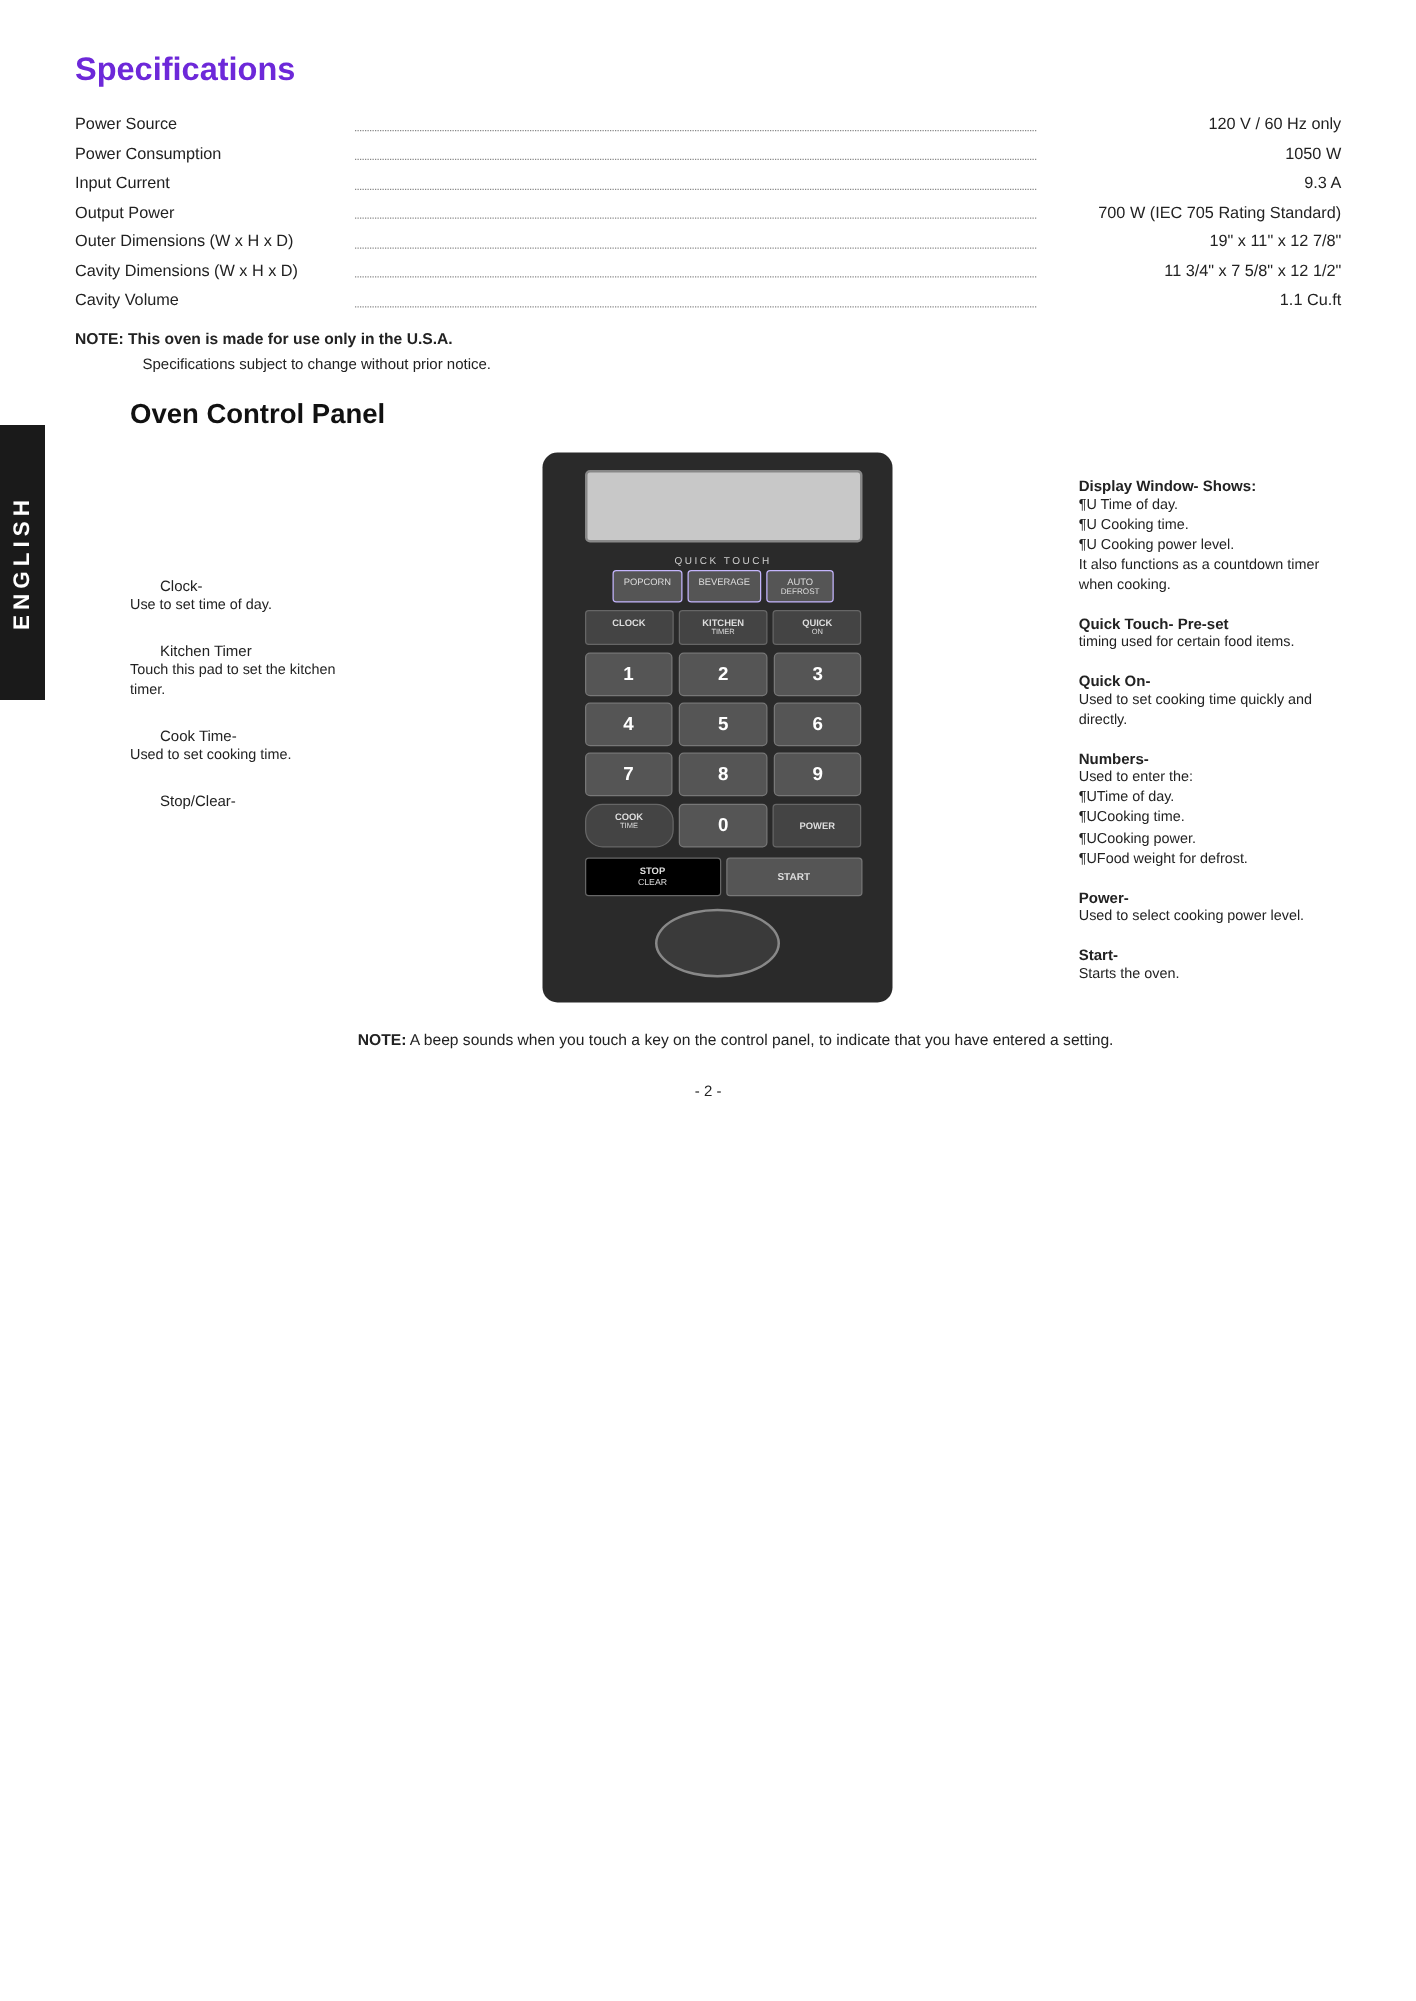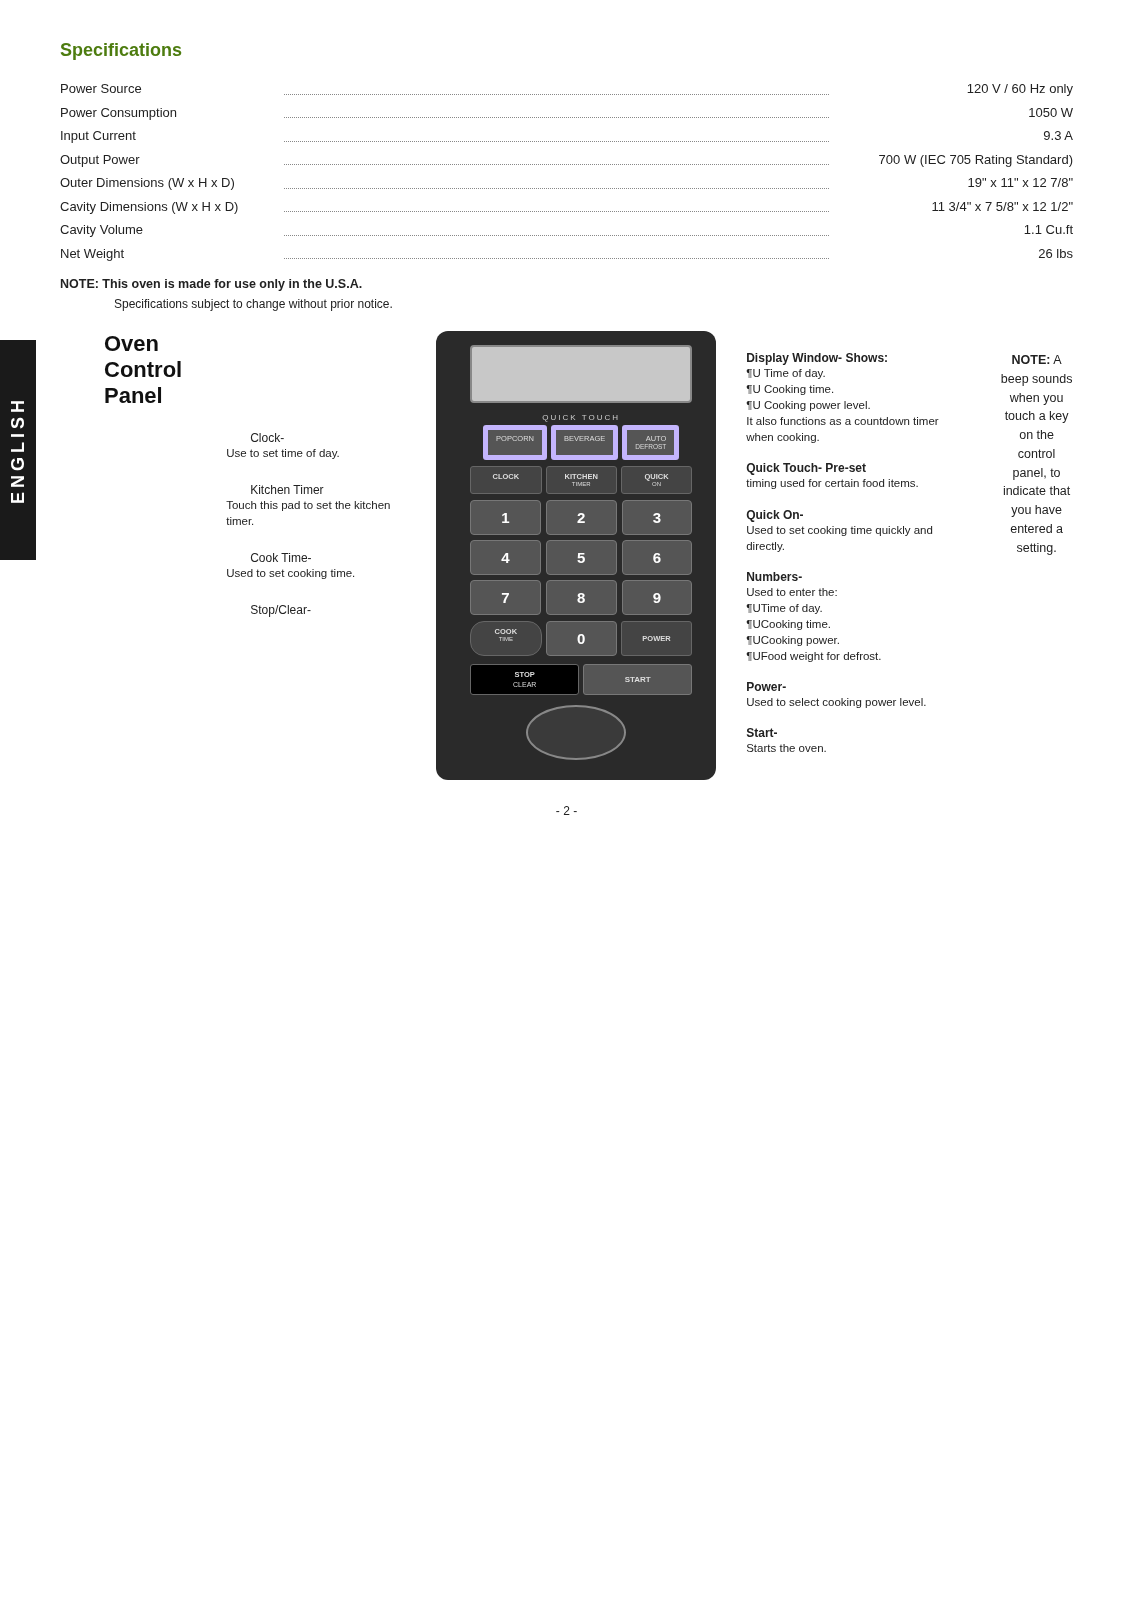--- a/index.html
+++ b/index.html
@@ -33,24 +33,24 @@
       text-orientation: mixed;
       transform: rotate(180deg);
       color: #fff;
       font-size: 18px;
       font-weight: bold;
       letter-spacing: 4px;
     }
 
     
     .section-title {
-      font-size: 18px;
+      font-size: 26px;
       font-weight: bold;
       margin-bottom: 18px;
-      color: #4d7c0f;
+      color: #6d28d9;
     }
 
     .spec-label {
       white-space: nowrap;
       width: 220px;
     }
 
     .spec-dots {
       flex: 1;
       border-bottom: 1px dotted #888;
@@ -83,20 +83,21 @@
 
     .note-sub {
       font-size: 12px;
       padding-left: 54px;
       margin-bottom: 20px;
     }
 
     
     .oven-section {
       display: flex;
+      flex-direction: column;
       margin-top: 10px;
     }
 
     .oven-title {
       font-size: 22px;
       font-weight: bold;
       margin-bottom: 18px;
       margin-left: 44px;
       color: #111;
     }
@@ -195,26 +196,26 @@
     }
 
     .quick-touch-buttons {
       display: flex;
       gap: 4px;
       justify-content: center;
     }
 
     .qt-btn {
       background: #555;
-      border: 5px solid #c4b5fd;
+      border: 1px solid #c4b5fd;
       border-radius: 3px;
       color: #ddd;
       font-size: 7px;
       padding: 4px 8px;
-      text-align: right;
+      text-align: center;
       cursor: pointer;
       line-height: 1.2;
       min-width: 54px;
     }
 
     .qt-btn .btn-main {
       font-size: 7.5px;
       display: block;
     }
 
@@ -436,25 +437,20 @@
     </div>
       <div class="spec-row">
       <span class="spec-label">Cavity Dimensions (W x H x D)</span>
       <span class="spec-dots"></span>
       <span class="spec-value">11 3/4" x 7 5/8" x 12 1/2"</span>
     </div>
       <div class="spec-row">
       <span class="spec-label">Cavity Volume</span>
       <span class="spec-dots"></span>
       <span class="spec-value">1.1 Cu.ft</span>
-    </div>
-      <div class="spec-row">
-      <span class="spec-label">Net Weight</span>
-      <span class="spec-dots"></span>
-      <span class="spec-value">26 lbs</span>
     </div>
     </div>
 
   <p class="note-text">
     <strong>NOTE: This oven is made for use only in the U.S.A.</strong>
   </p>
   <p class="note-sub">Specifications subject to change without prior notice.</p>
 
   <div class="oven-section">
     <h2 class="oven-title">Oven Control Panel</h2>

